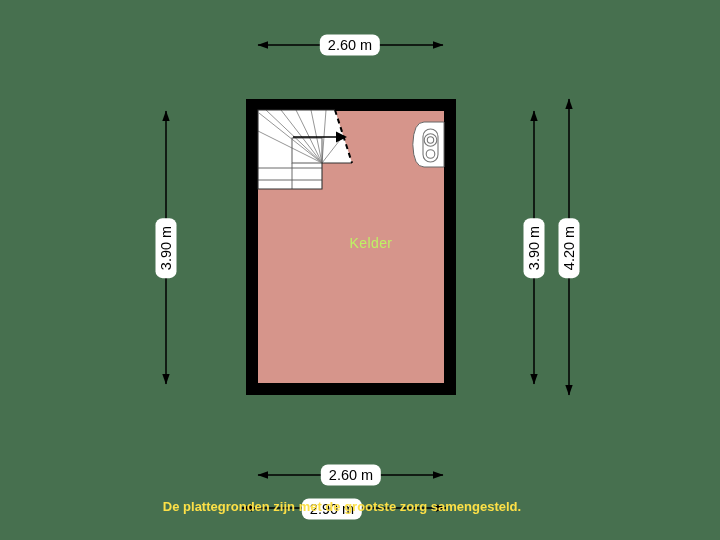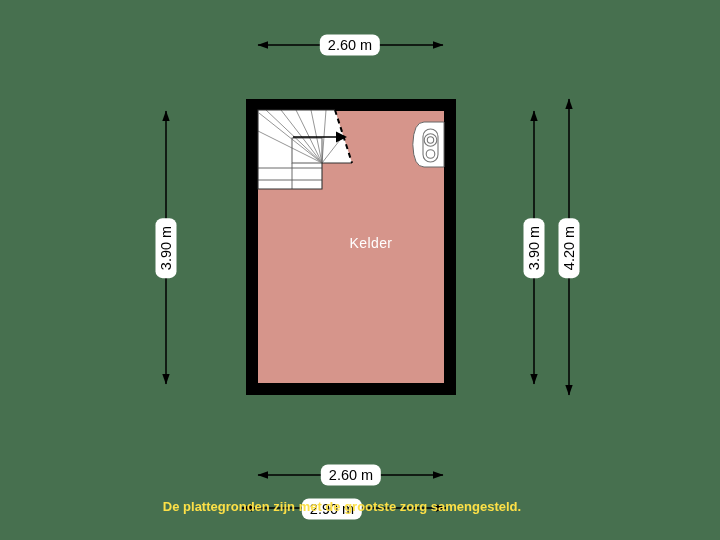--- a/index.html
+++ b/index.html
@@ -15,21 +15,21 @@
     position:absolute;z-index:2;
     background:#ffffff;color:#000;
     font-size:14.5px;line-height:19px;
     padding:1px 8px;border-radius:7px;
     white-space:nowrap;
     transform:translate(-50%,-50%);
   }
   .dim-label.vert{transform:translate(-50%,-50%) rotate(-90deg);}
   .room-label{
     position:absolute;z-index:2;
-    color:#ffffff;font-size:14px;letter-spacing:.4px;
+    color:#bef264;font-size:14px;letter-spacing:.4px;
     transform:translate(-50%,-50%);
     white-space:nowrap;
     padding-left:20px;
   }
   .disclaimer{
     position:absolute;z-index:3;
     left:132px;top:499px;width:420px;
     text-align:center;color:#fde047;
     font-size:13px;font-weight:700;line-height:15.5px;
   }

